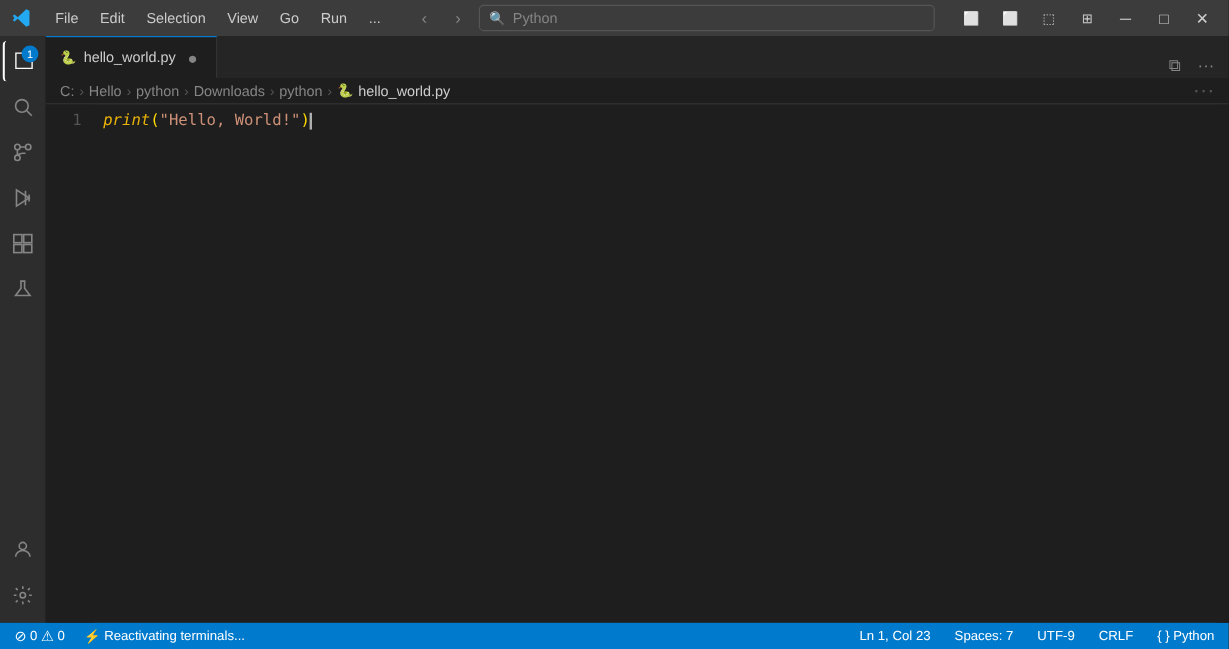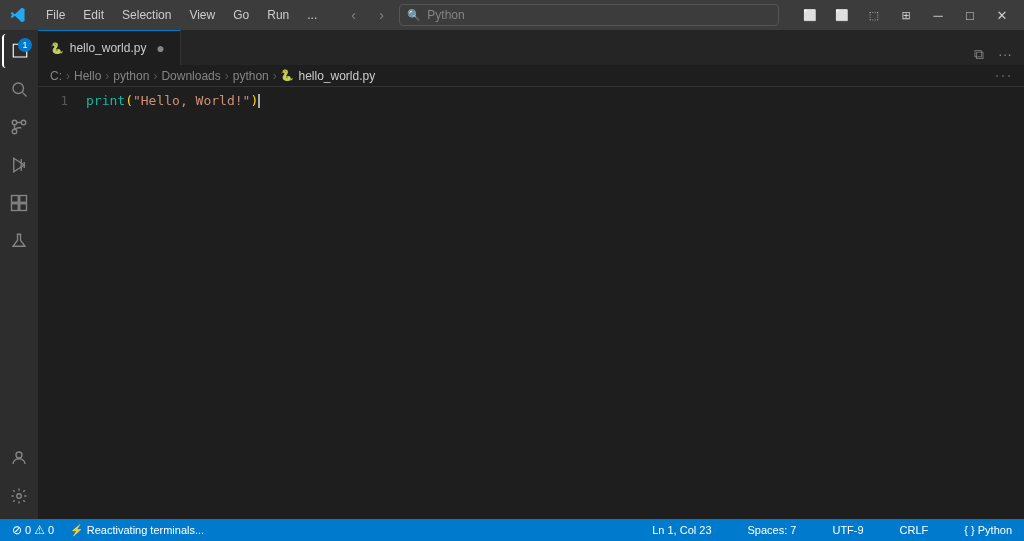--- a/index.html
+++ b/index.html
@@ -261,21 +261,21 @@
       font-family: 'Consolas', monospace;
       font-size: 13px;
       line-height: 19px;
       color: #d4d4d4;
       overflow: auto;
     }
     .code-line {
       display: flex;
       align-items: center;
     }
-    .kw-print { color: #14b8a6; }
+    .kw-print { color: #eab308; font-style: italic; }
     .kw-str { color: #ce9178; }
     .kw-paren { color: #ffd700; }
     .cursor {
       display: inline-block;
       width: 2px;
       height: 14px;
       background: #aeafad;
       vertical-align: middle;
       animation: blink 1s step-end infinite;
     }
@@ -302,21 +302,21 @@
     }
     .status-left {
       display: flex;
       align-items: center;
       gap: 8px;
     }
     .status-right {
       margin-left: auto;
       display: flex;
       align-items: center;
-      gap: 28px;
+      gap: 12px;
     }
     .status-item {
       display: flex;
       align-items: center;
       gap: 3px;
       cursor: pointer;
       padding: 0 4px;
       height: 22px;
     }
   </style>

